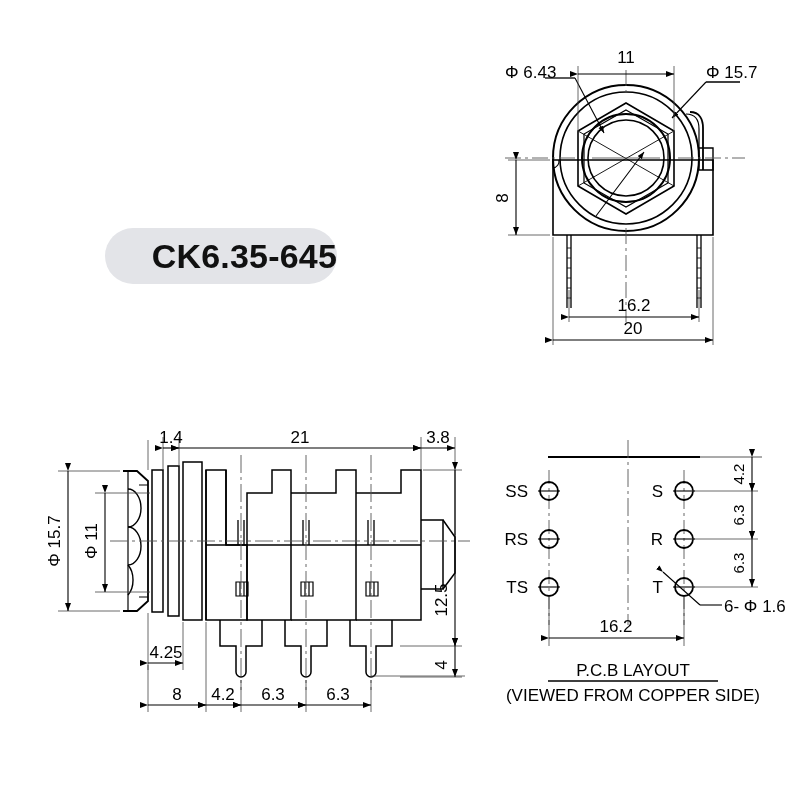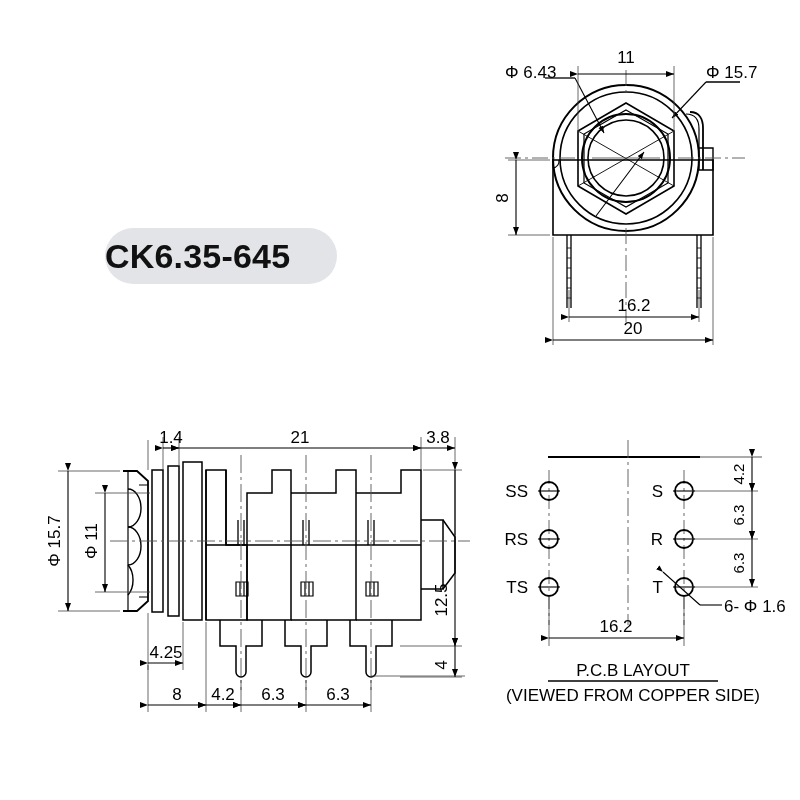--- a/index.html
+++ b/index.html
@@ -2,21 +2,21 @@
 <html><head>
 <meta charset="utf-8">
 <style>
   html,body{margin:0;padding:0;background:#ffffff;}
   body{width:800px;height:800px;position:relative;overflow:hidden;
        font-family:"Liberation Sans", sans-serif;color:#000;}
   #sheet{position:absolute;inset:0;width:800px;height:800px;}
   .badge{
     position:absolute;left:105px;top:228px;width:232px;height:56px;
     background:#e3e4e8;border-radius:28px;display:flex;align-items:center;
-    justify-content:flex-start;
+    justify-content:flex-end;
   }
   .badge-text{
     font-size:34px;font-weight:bold;letter-spacing:0.2px;color:#111;
     font-family:"Liberation Sans", sans-serif;white-space:nowrap;
   }
   svg text{font-family:"Liberation Sans", sans-serif;fill:#000;}
   .dim{font-size:17px;}
   .dimS{font-size:15px;}
   .lbl{font-size:17px;}
   .cap{font-size:17px;}

